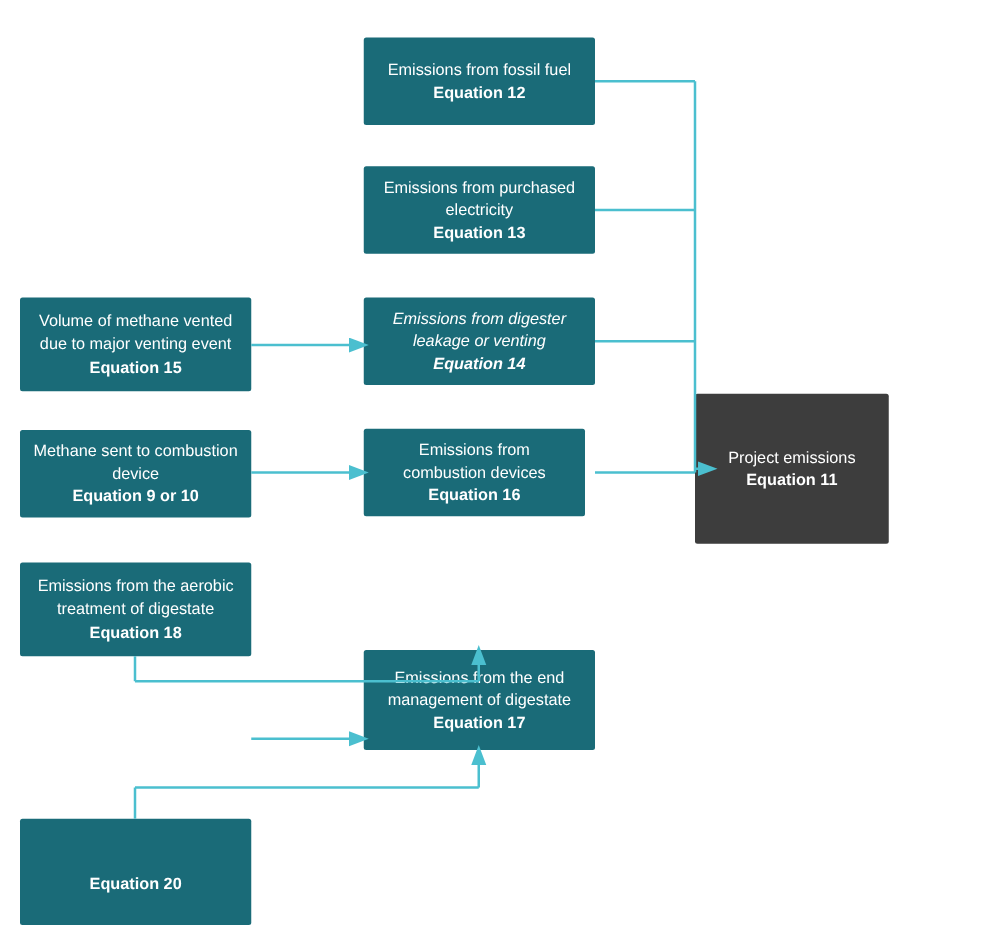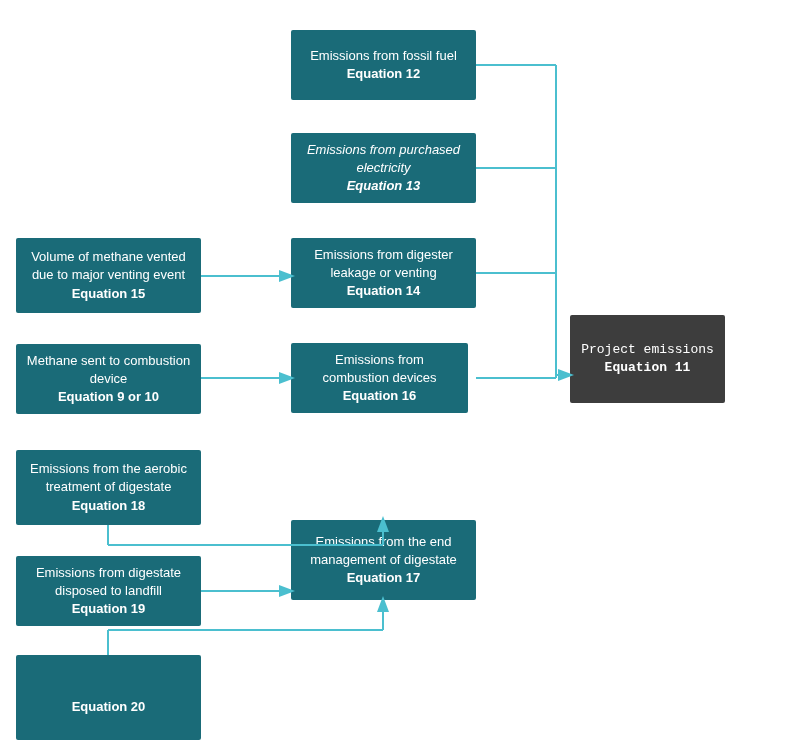--- a/index.html
+++ b/index.html
@@ -61,75 +61,69 @@
 
 <div class="diagram">
 
   <div class="box box-teal" style="left:291px;top:10px;width:185px;height:70px;">
     <div>
       <span>Emissions from fossil fuel</span><br>
       <span class="eq">Equation 12</span>
     </div>
   </div>
 
-  <div class="box box-teal" style="left:291px;top:113px;width:185px;height:70px;font-style:italic;">
+  <div class="box box-teal" style="left:291px;top:113px;width:185px;height:70px;">
     <div>
       <span>Emissions from purchased electricity</span><br>
       <span class="eq">Equation 13</span>
     </div>
   </div>
 
   <div class="box box-teal" style="left:16px;top:218px;width:185px;height:75px;">
     <div>
       <span>Volume of methane vented due to major venting event</span><br>
       <span class="eq">Equation 15</span>
     </div>
   </div>
 
-  <div class="box box-teal" style="left:291px;top:218px;width:185px;height:70px;">
+  <div class="box box-teal" style="left:291px;top:218px;width:185px;height:70px;font-style:italic;">
     <div>
       <span>Emissions from digester leakage or venting</span><br>
       <span class="eq">Equation 14</span>
     </div>
   </div>
 
   <div class="box box-teal" style="left:16px;top:324px;width:185px;height:70px;">
     <div>
       <span>Methane sent to combustion device</span><br>
       <span class="eq">Equation 9 or 10</span>
     </div>
   </div>
 
   <div class="box box-teal" style="left:291px;top:323px;width:177px;height:70px;">
     <div>
       <span>Emissions from combustion devices</span><br>
       <span class="eq">Equation 16</span>
     </div>
   </div>
 
-  <div class="box box-dark" style="left:570px;top:295px;width:155px;height:88px;font-family:Liberation Mono, monospace;">
+  <div class="box box-dark" style="left:556px;top:295px;width:155px;height:120px;">
     <div>
       <span>Project emissions</span><br>
       <span class="eq">Equation 11</span>
     </div>
   </div>
 
   <div class="box box-teal" style="left:16px;top:430px;width:185px;height:75px;">
     <div>
       <span>Emissions from the aerobic treatment of digestate</span><br>
       <span class="eq">Equation 18</span>
     </div>
   </div>
 
-  <div class="box box-teal" style="left:16px;top:536px;width:185px;height:70px;">
-    <div>
-      <span>Emissions from digestate disposed to landfill</span><br>
-      <span class="eq">Equation 19</span>
-    </div>
-  </div>
 
   <div class="box box-teal" style="left:291px;top:500px;width:185px;height:80px;">
     <div>
       <span>Emissions from the end management of digestate</span><br>
       <span class="eq">Equation 17</span>
     </div>
   </div>
 
   <div class="box box-teal" style="left:16px;top:635px;width:185px;height:85px;">
     <div>

